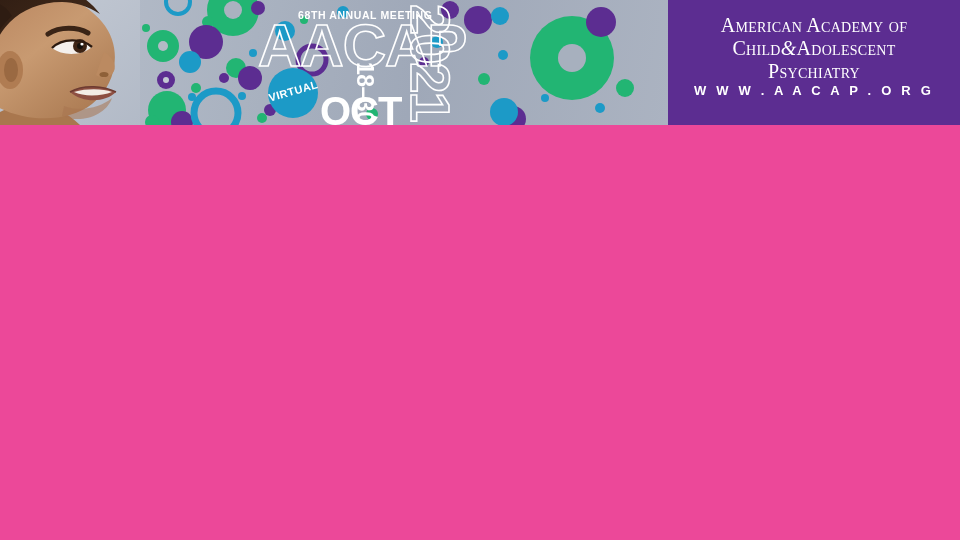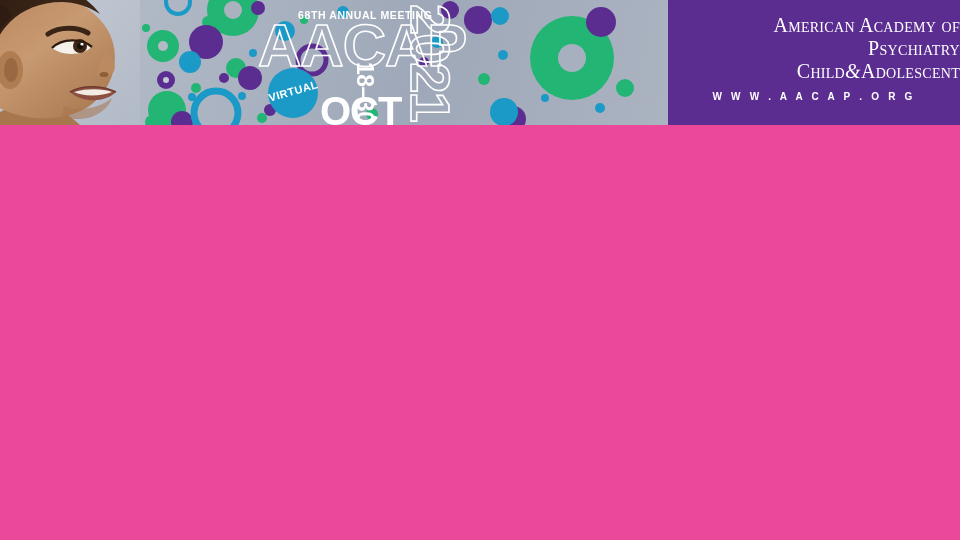--- a/index.html
+++ b/index.html
@@ -170,33 +170,32 @@
     text-align: center;
   }
   .logo-line {
     font-family: "Liberation Serif", serif;
     color: #ffffff;
     font-variant: small-caps;
     letter-spacing: 0.3px;
     font-size: 20px;
     line-height: 23px;
     white-space: nowrap;
-    text-align: right;
   }
   .logo-line.l2 .amp {
     font-style: italic;
     font-family: "Liberation Serif", serif;
     font-variant: normal;
     font-size: 20px;
   }
   .logo-url {
-    margin-top: 8px;
-    font-family: "Liberation Sans", sans-serif;
-    font-weight: bold;
-    font-size: 10px;
+    margin-top: 0;
+    font-family: "Liberation Sans", sans-serif;
+    font-weight: bold;
+    font-size: 13px;
     letter-spacing: 3.2px;
     color: #ffffff;
     white-space: nowrap;
   }
 
   
   .title-block {
     position: absolute;
     left: 42px;
     top: 214px;
@@ -335,22 +334,22 @@
         <span>VIRTUAL</span>
       </div>
       <div class="oct-word">OCT</div>
       <div class="dates-vert">18–30</div>
       <div class="year-vert">2021</div>
     </div>
 
     <div class="logo-panel">
       <div class="logo-stack">
         <div class="logo-line l1">American Academy of</div>
+        <div class="logo-line l2"><span>Child</span><span class="amp">&amp;</span><span>Adolescent</span></div>
         <div class="logo-line l3">Psychiatry</div>
-        <div class="logo-line l2"><span>Child</span><span class="amp">&amp;</span><span>Adolescent</span></div>
         <div class="logo-url">W W W . A A C A P . O R G</div>
       </div>
     </div>
 
   </div>
 
 
 </div>
 
 </body></html>

